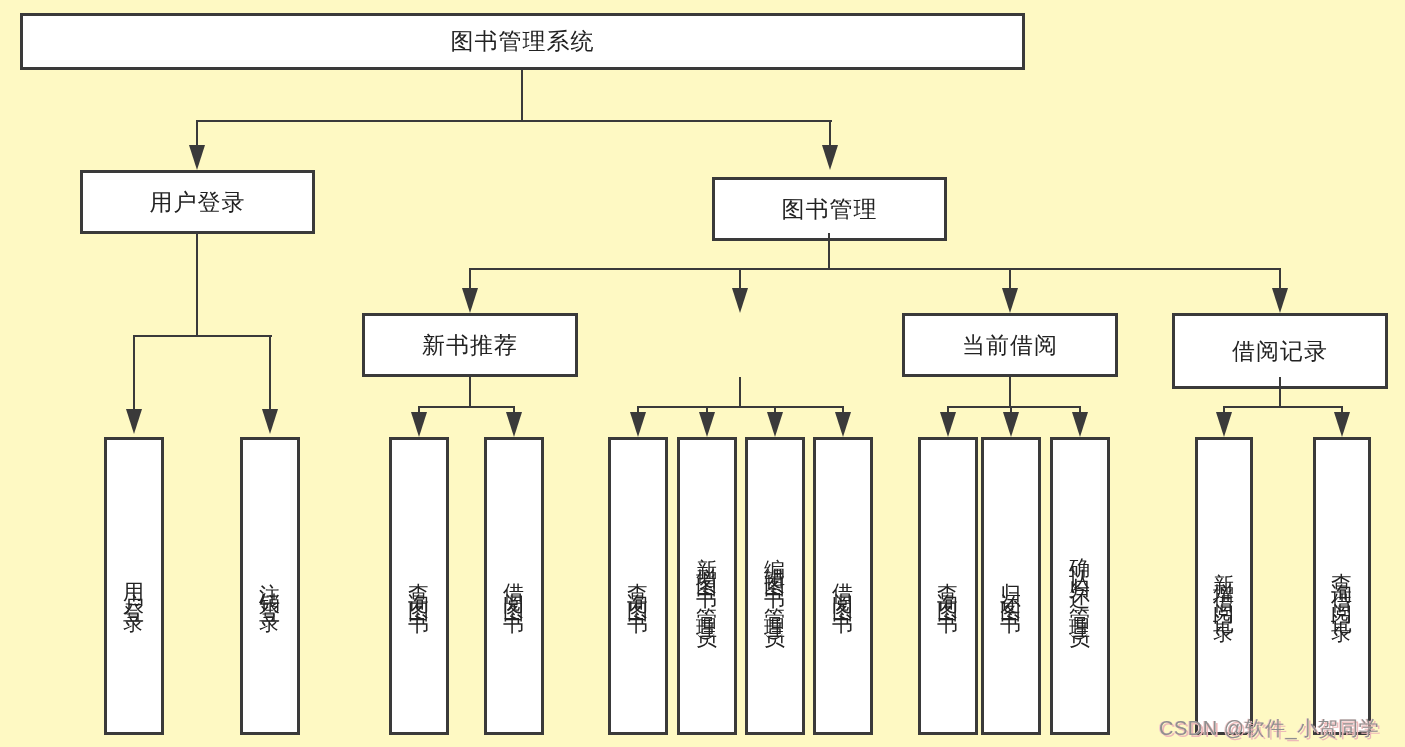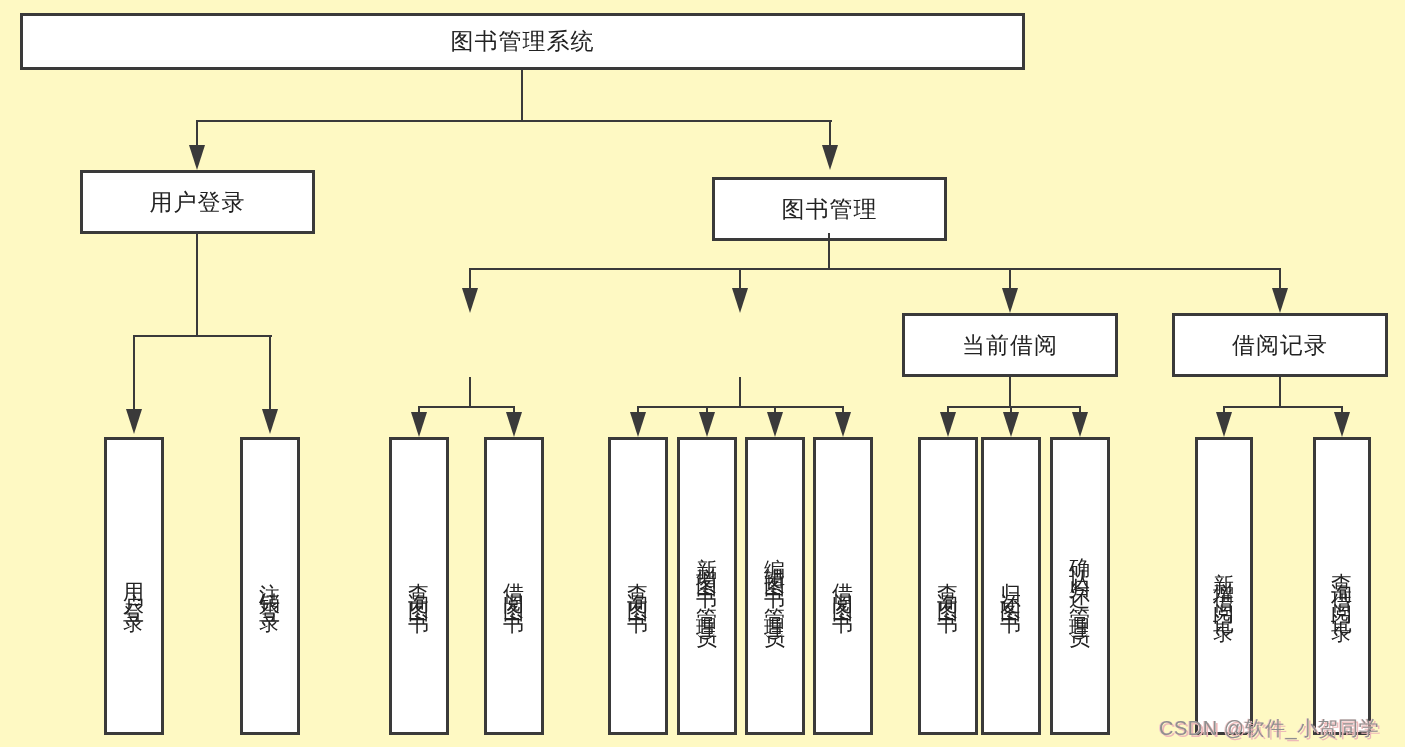--- a/index.html
+++ b/index.html
@@ -80,24 +80,27 @@
   <div class="hline" style="left:469px;top:268px;width:812px;"></div>
   <div class="vline" style="left:469px;top:268px;height:22px;"></div>
   <div class="arrow" style="left:462px;top:288px;"></div>
   <div class="vline" style="left:739px;top:268px;height:22px;"></div>
   <div class="arrow" style="left:732px;top:288px;"></div>
   <div class="vline" style="left:1009px;top:268px;height:22px;"></div>
   <div class="arrow" style="left:1002px;top:288px;"></div>
   <div class="vline" style="left:1279px;top:268px;height:22px;"></div>
   <div class="arrow" style="left:1272px;top:288px;"></div>
 
+  <div class="box" style="left:362px;top:313px;width:216px;height:64px;">
+    <span>新书推荐</span>
+  </div>
   <div class="box" style="left:902px;top:313px;width:216px;height:64px;text-align:right;">
     <span>当前借阅</span>
   </div>
-  <div class="box" style="left:1172px;top:313px;width:216px;height:64px;">
+  <div class="box" style="left:1172px;top:313px;width:216px;height:76px;">
     <span>借阅记录</span>
   </div>
 
   <div class="vline" style="left:469px;top:377px;height:29px;"></div>
   <div class="hline" style="left:418px;top:406px;width:97px;"></div>
   <div class="vline" style="left:418px;top:406px;height:7px;"></div>
   <div class="arrow" style="left:411px;top:412px;"></div>
   <div class="vline" style="left:513px;top:406px;height:7px;"></div>
   <div class="arrow" style="left:506px;top:412px;"></div>
 

